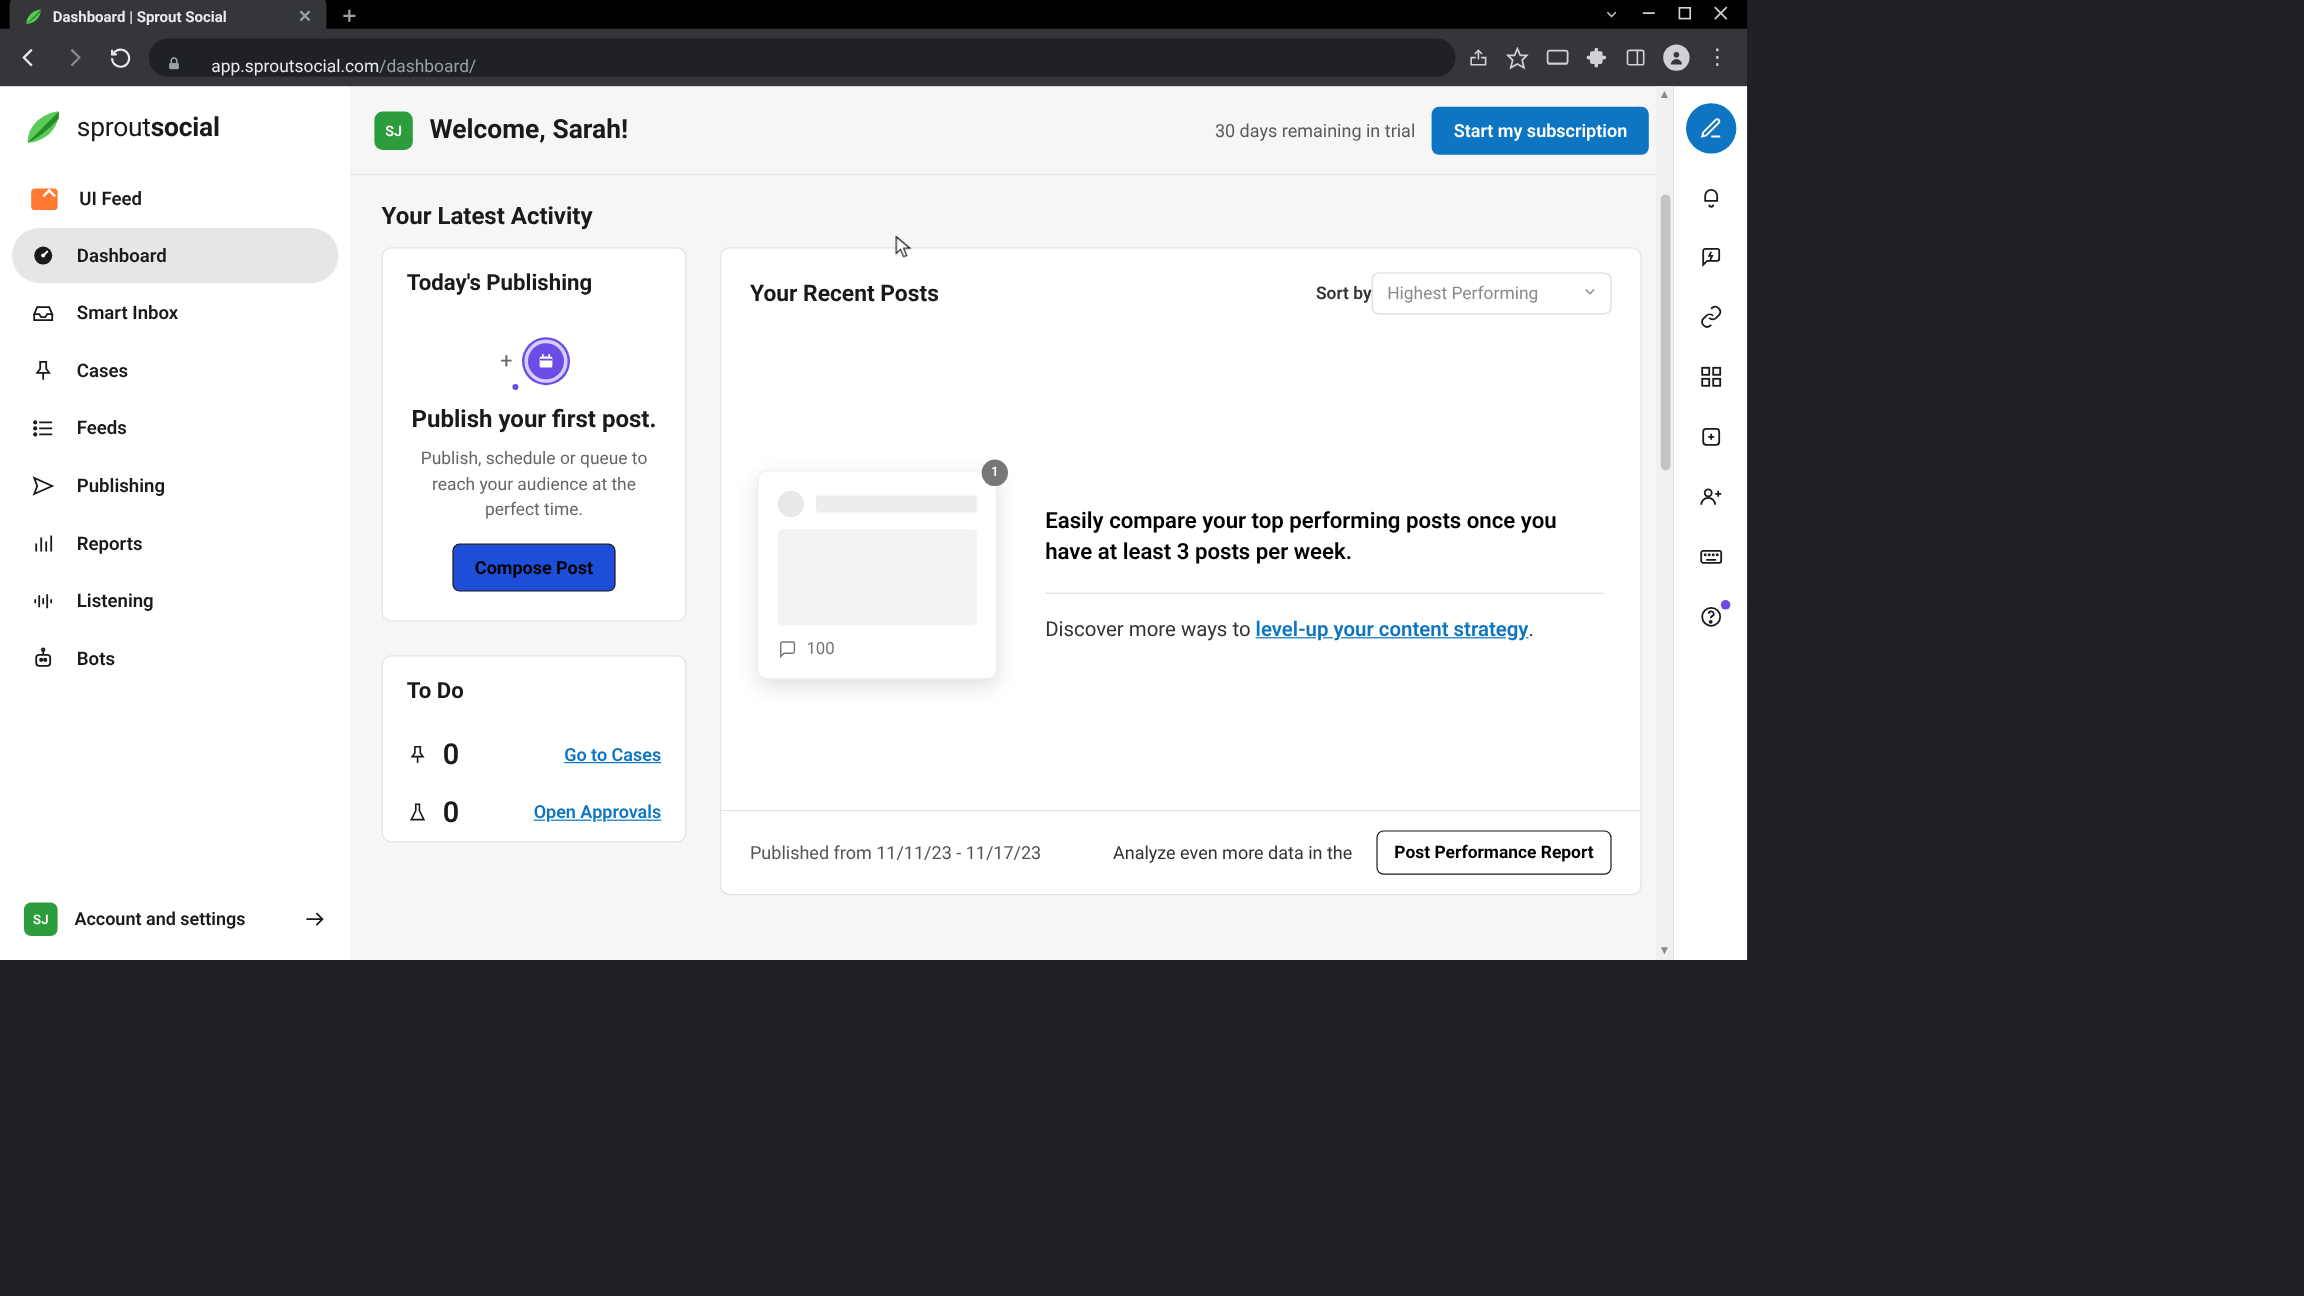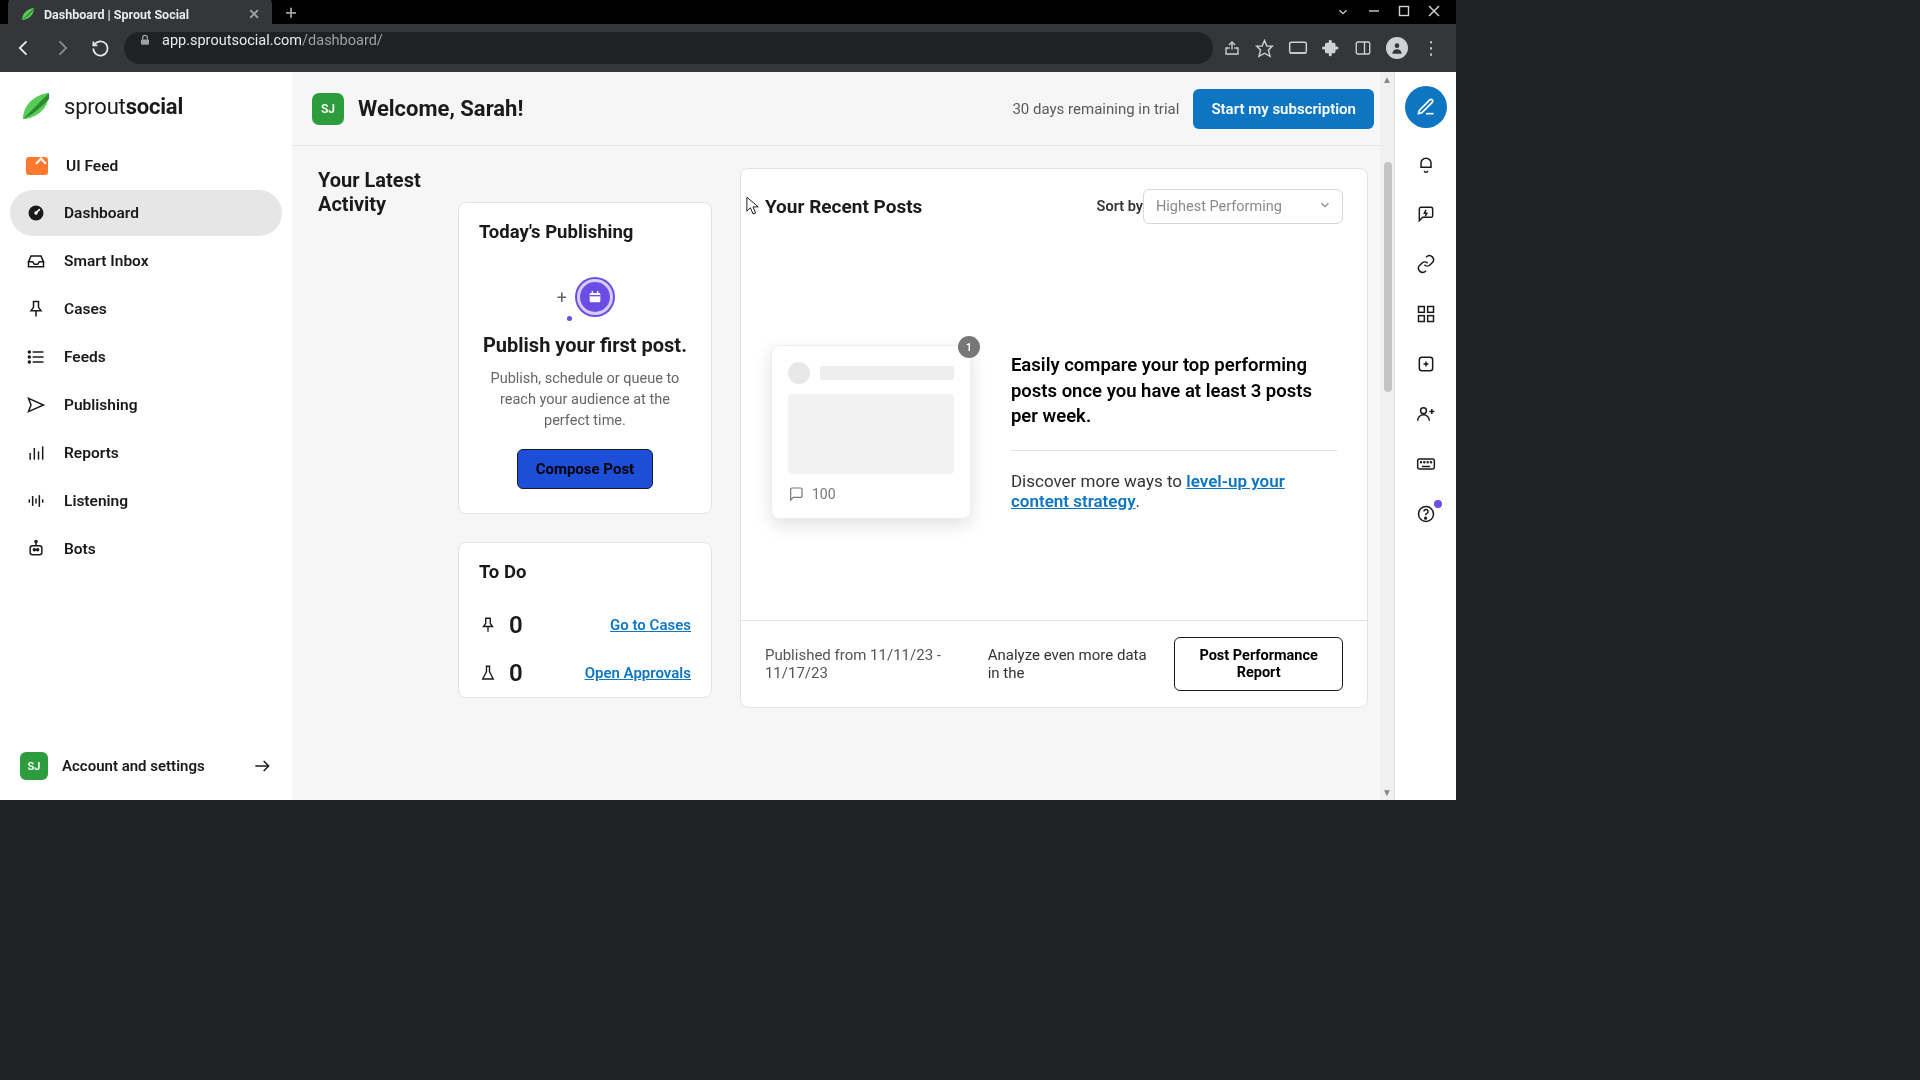--- a/index.html
+++ b/index.html
@@ -12,21 +12,21 @@
   .tab-title { color: #e8eaed; font-size: 12.5px; flex: 1; white-space: nowrap; overflow: hidden; }
   .tab-close { color: #9aa0a6; font-size: 14px; line-height: 1; cursor: pointer; }
   .newtab { color: #9aa0a6; font-size: 18px; margin-left: 10px; cursor: pointer; }
   .win-ctrls { margin-left: auto; display: flex; gap: 18px; padding-right: 16px; color: #cfd1d4; }
   .win-ctrls span svg { display: block; }
 
   
   .toolbar { height: 48px; background: #35363a; display: flex; align-items: center; padding: 0 10px; gap: 10px; }
   .toolbar .navbtn { color: #9aa0a6; display: flex; align-items: center; justify-content: center; width: 28px; height: 28px; cursor: pointer; }
   .toolbar .navbtn svg { display: block; }
-  .omnibox { flex: 1; height: 32px; background: #202124; border-radius: 16px; display: flex; align-items: flex-start; padding: 0 14px; gap: 10px; }
+  .omnibox { flex: 1; height: 32px; background: #202124; border-radius: 16px; display: flex; align-items: flex-end; padding: 0 14px; gap: 24px; }
   .omnibox .lock { color: #9aa0a6; }
   .omnibox .url { color: #e8eaed; font-size: 14.5px; }
   .omnibox .url .dim { color: #9aa0a6; }
   .tool-icons { display: flex; align-items: center; gap: 14px; color: #cfd1d4; padding-right: 6px; }
   .tool-icons > * { cursor: pointer; display: flex; align-items: center; justify-content: center; }
   .avatar-dot { width: 22px; height: 22px; background: #cfd1d4; border-radius: 50%; display: flex; align-items: center; justify-content: center; }
   .avatar-dot svg { color:#35363a; }
   .kebab { font-size: 18px; line-height: 1; }
 
   
@@ -56,21 +56,21 @@
   
   .scroll-track { position:absolute; right:0; top:0; bottom:0; width:14px; background: #f0f0f0; }
   .scroll-thumb { position:absolute; right:2px; top:90px; width:8px; height: 230px; background:#c4c4c4; border-radius:4px; }
   .scroll-arrow { position:absolute; right:2px; width:10px; font-size:10px; color:#888; text-align:center; }
 
   .topbar { height: 74px; display: flex; align-items: center; padding: 0 20px; gap: 14px; border-bottom: 1px solid #e4e4e4; }
   .welcome { font-size: 22px; font-weight: 700; color: #1a1a1a; }
   .trial { margin-left: auto; color: #5a5a5a; font-size: 15px; }
   .start-btn { background: #0d75c2; color: #fff; font-weight: 600; font-size: 15px; padding: 11px 18px; border-radius: 6px; border: none; cursor: pointer; }
 
-  .content { padding: 22px 26px; display: flex; flex-direction: row; gap: 14px; }
+  .content { padding: 22px 26px; display: flex; flex-direction: column; gap: 14px; }
   .sec-title { font-size: 20px; font-weight: 700; color: #1a1a1a; }
 
   .row1 { display: flex; gap: 28px; align-items: flex-start; }
   .card { background: #fff; border: 1px solid #e2e2e2; border-radius: 8px; }
 
   
   .pub-card { width: 254px; padding: 0; }
   .pub-card .card-header { padding: 18px 20px; font-size: 18.5px; font-weight: 700; color: #1a1a1a; }
   .pub-body { padding: 8px 22px 24px 22px; text-align: center; }
   .pub-illus { display: flex; align-items: center; justify-content: center; gap: 10px; margin: 10px 0 18px 0; position: relative; }
@@ -119,21 +119,21 @@
   .pin-ico, .flask-ico { color:#333; }
 
   
   .rail { width: 62px; background: #fff; border-left: 1px solid #e4e4e4; display: flex; flex-direction: column; align-items: center; padding: 14px 0; gap: 26px; }
   .rail .compose-fab { width: 42px; height: 42px; border-radius: 50%; background: #0d75c2; display:flex; align-items:center; justify-content:center; color:#fff; cursor:pointer; }
   .rail .ritem { color:#1a1a1a; cursor:pointer; position:relative; }
   .rail .ritem .ping { position:absolute; top:-4px; right:-6px; width:8px; height:8px; border-radius:50%; background:#6b4de6;}
 
   .cursor-arrow { position: fixed; width: 14px; height: 20px; pointer-events: none; }
 
-  .col-left{ display:flex; flex-direction:column;margin-top:34px;}
+  .col-left{ display:flex; flex-direction:column;}
 </style>
 </head>
 <body>
 
 <div class="titlebar">
   <div class="tab">
     <svg class="favicon" viewBox="0 0 32 32">
         <path fill="#59cb59" d="M4 28 C4 12 20 4 28 4 C28 20 14 28 4 28 Z"></path>
         <path fill="#2b8a2b" d="M4 28 C10 22 18 14 28 4 L28 8 C20 16 12 24 4 28 Z"></path>
       </svg>

